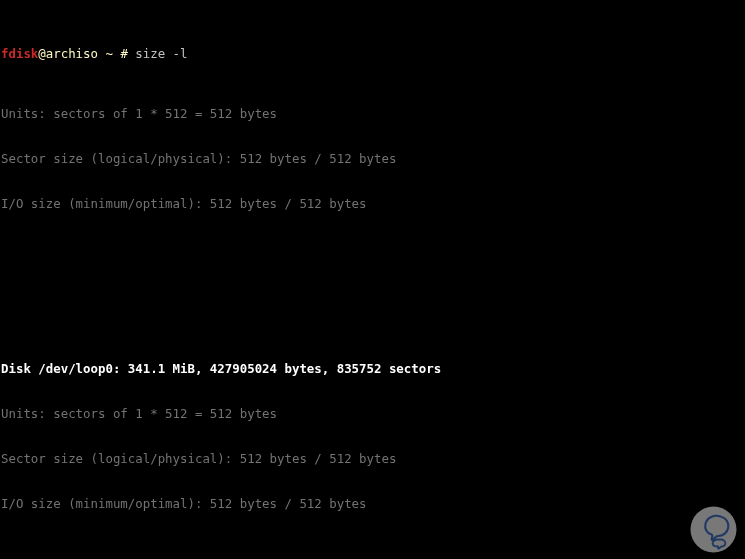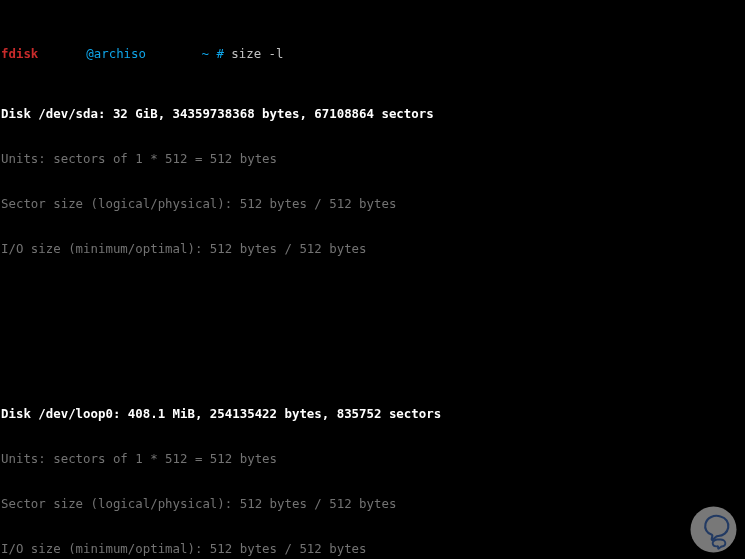--- a/index.html
+++ b/index.html
@@ -28,21 +28,21 @@
     letter-spacing: 0px;
     color: #c3c3c3;
     white-space: pre;
   }
   .line {
     height: 15px;
     white-space: pre;
   }
   .blank { height: 15px; }
   .user { color: #c92b2b; font-weight: bold; }
-  .host { color: #0ea5e9; margin-left: 48px; }
+  .host { color: #fef9c3; }
   .cmd  { color: #c3c3c3; }
   .disk-head { color: #ffffff; font-weight: bold; }
   .body-text { color: #737373; }
   
   #watermark {
     position: absolute;
     left: 690px;
     top: 506px;
     width: 47px;
     height: 47px;
@@ -51,29 +51,28 @@
 </style>
 </head>
 <body>
 
 <div id="screen">
 
   <div id="terminal">
 
     <div class="line"><span class="user">fdisk</span><span class="host">@archiso</span><span class="host"> ~ # </span><span class="cmd">size -l</span></div>
 
-    <div class="line disk-head">Disk /dev/sda: 32 GiB, 34359738368 bytes, 67108864 sectors</div>
     <div class="line body-text">Units: sectors of 1 * 512 = 512 bytes</div>
     <div class="line body-text">Sector size (logical/physical): 512 bytes / 512 bytes</div>
     <div class="line body-text">I/O size (minimum/optimal): 512 bytes / 512 bytes</div>
 
     <div class="blank"></div>
     <div class="blank"></div>
 
-    <div class="line disk-head">Disk /dev/loop0: 408.1 MiB, 254135422 bytes, 835752 sectors</div>
+    <div class="line disk-head">Disk /dev/loop0: 341.1 MiB, 427905024 bytes, 835752 sectors</div>
     <div class="line body-text">Units: sectors of 1 * 512 = 512 bytes</div>
     <div class="line body-text">Sector size (logical/physical): 512 bytes / 512 bytes</div>
     <div class="line body-text">I/O size (minimum/optimal): 512 bytes / 512 bytes</div>
 
     
 
   </div>
 
   <div id="watermark">
     <svg width="47" height="47" viewBox="0 0 47 47">

